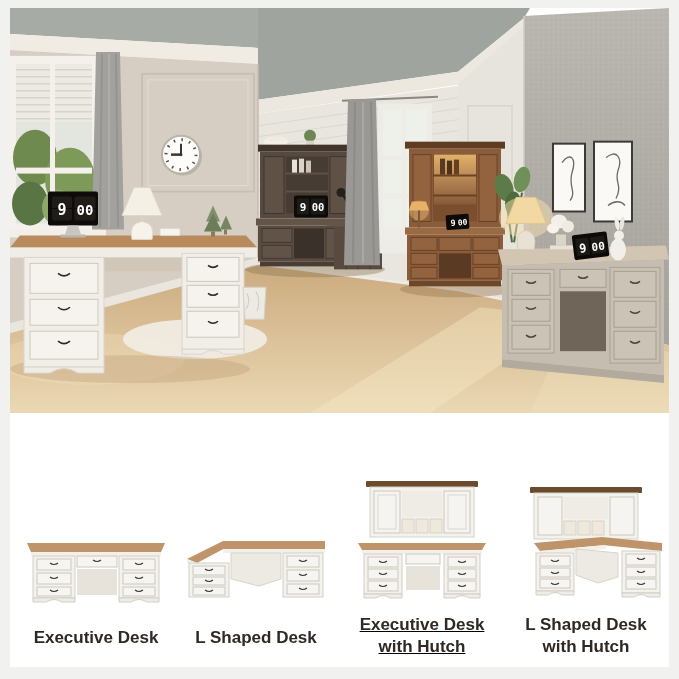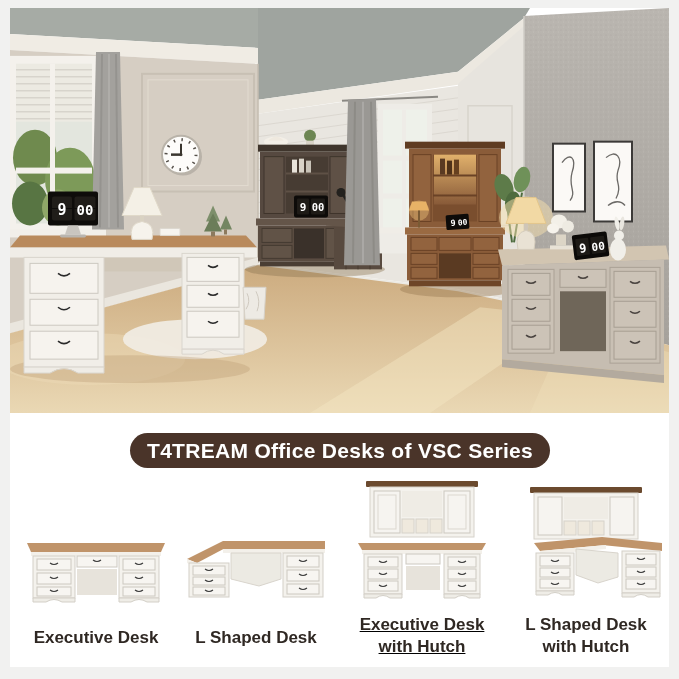--- a/index.html
+++ b/index.html
@@ -361,23 +361,20 @@
       </g>
       <g>
         <ellipse cx="607" cy="216" rx="2.2" ry="7" fill="#f1efe9" transform="rotate(-10 607 216)"></ellipse>
         <ellipse cx="612" cy="216" rx="2.2" ry="7" fill="#e9e6df" transform="rotate(8 612 216)"></ellipse>
         <circle cx="609" cy="228" r="5" fill="#f1efe9"></circle>
         <ellipse cx="608" cy="242" rx="8" ry="11" fill="#f1efe9"></ellipse>
       </g>
     </svg>
   </div>
 
-  <div class="banner">
-    <span>T4TREAM Office Desks of VSC Series</span>
-  </div>
 
   <div class="product p1">
     <svg width="150" height="72" viewBox="0 0 150 72">
       <polygon points="6,10 144,10 140,19 10,19" fill="#c0946a"></polygon>
       <polygon points="10,19 140,19 140,23 10,23" fill="#f3f0ea"></polygon>
       <rect x="12" y="23" width="42" height="42" fill="#f4f2ed" stroke="#d3cfc7"></rect>
       <g fill="#f7f5f1" stroke="#ccc8c0">
         <rect x="16" y="26" width="34" height="11"></rect>
           <rect x="16" y="40" width="34" height="11"></rect>
         <rect x="16" y="54" width="34" height="9"></rect>

